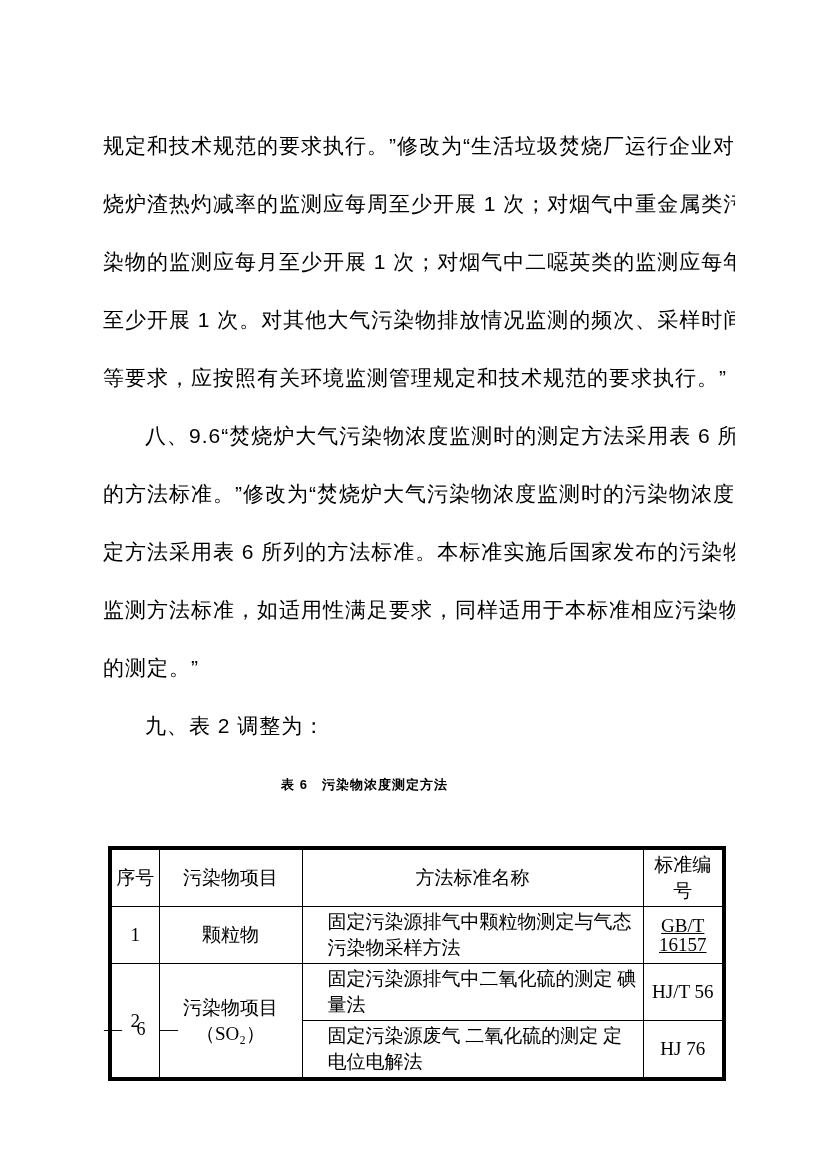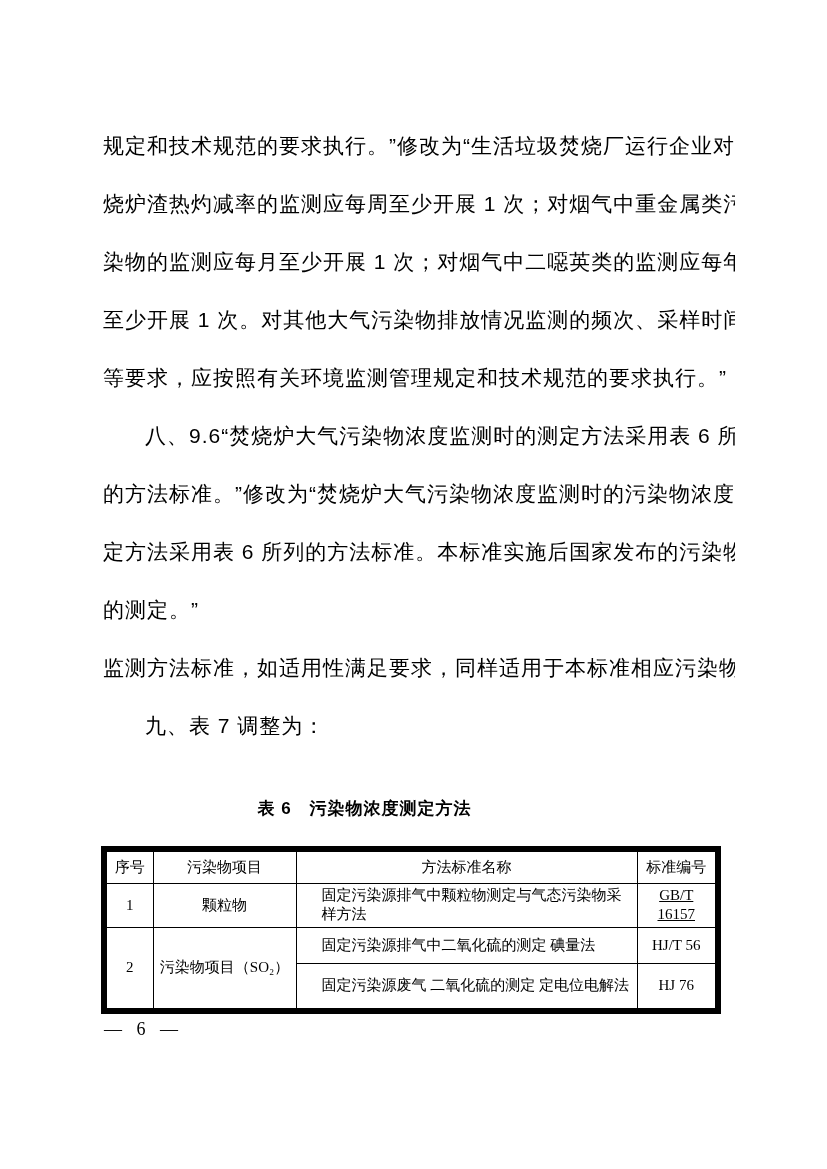--- a/index.html
+++ b/index.html
@@ -30,37 +30,37 @@
     white-space: nowrap;
     overflow: hidden;
   }
   .line.no-stretch {
     text-align: left;
     text-align-last: left;
   }
   .line.indent { text-indent: 42px; }
   .table-title {
     position: absolute;
-    top: 797px;
+    top: 776px;
     left: 0;
     width: 729px;
     text-align: center;
-    font-size: 17px;
+    font-size: 13px;
     font-weight: bold;
     letter-spacing: 1px;
   }
   table.method-table {
     position: absolute;
     top: 846px;
-    left: 101px;
+    left: 108px;
     border-collapse: collapse;
-    border: 6px solid #000000;
+    border: 4px solid #000000;
     table-layout: fixed;
     font-family: "Liberation Serif", serif;
-    font-size: 15px;
+    font-size: 19px;
   }
   .method-table td, .method-table th {
     border: 1px solid #000;
     padding: 2px 4px;
     text-align: center;
     vertical-align: middle;
     font-weight: normal;
     overflow: hidden;
   }
   .method-table .c-no { width: 49px; }
@@ -95,25 +95,25 @@
       <div class="line">规定和技术规范的要求执行。”修改为“生活垃圾焚烧厂运行企业对焚</div>
       <div class="line">烧炉渣热灼减率的监测应每周至少开展 1 次；对烟气中重金属类污</div>
       <div class="line">染物的监测应每月至少开展 1 次；对烟气中二噁英类的监测应每年</div>
       <div class="line">至少开展 1 次。对其他大气污染物排放情况监测的频次、采样时间</div>
       <div class="line no-stretch">等要求，应按照有关环境监测管理规定和技术规范的要求执行。”</div>
     </div>
     <div class="para">
       <div class="line indent">八、9.6“焚烧炉大气污染物浓度监测时的测定方法采用表 6 所列</div>
       <div class="line">的方法标准。”修改为“焚烧炉大气污染物浓度监测时的污染物浓度测</div>
       <div class="line">定方法采用表 6 所列的方法标准。本标准实施后国家发布的污染物</div>
+      <div class="line">监测方法标准，如适用性满足要求，同样适用于本标准相应污染物</div>
       <div class="line no-stretch">的测定。”</div>
-      <div class="line">监测方法标准，如适用性满足要求，同样适用于本标准相应污染物</div>
     </div>
     <div class="para">
-      <div class="line no-stretch indent">九、表 7 调整为：</div>
+      <div class="line no-stretch indent">九、表 2 调整为：</div>
     </div>
   </div>
 
   <div class="table-title">表 6　污染物浓度测定方法</div>
 
   <table class="method-table">
     <colgroup>
       <col class="c-no">
       <col class="c-pollutant">
       <col class="c-method">

